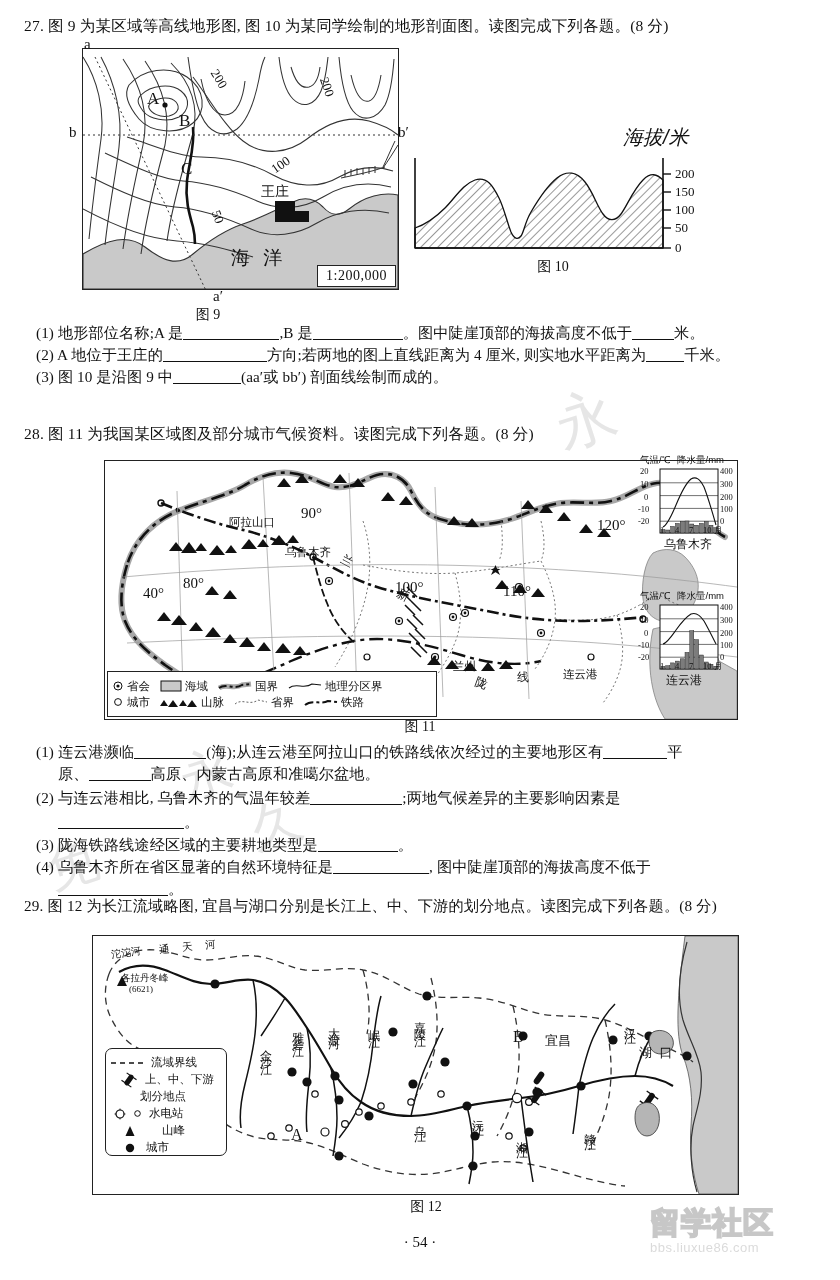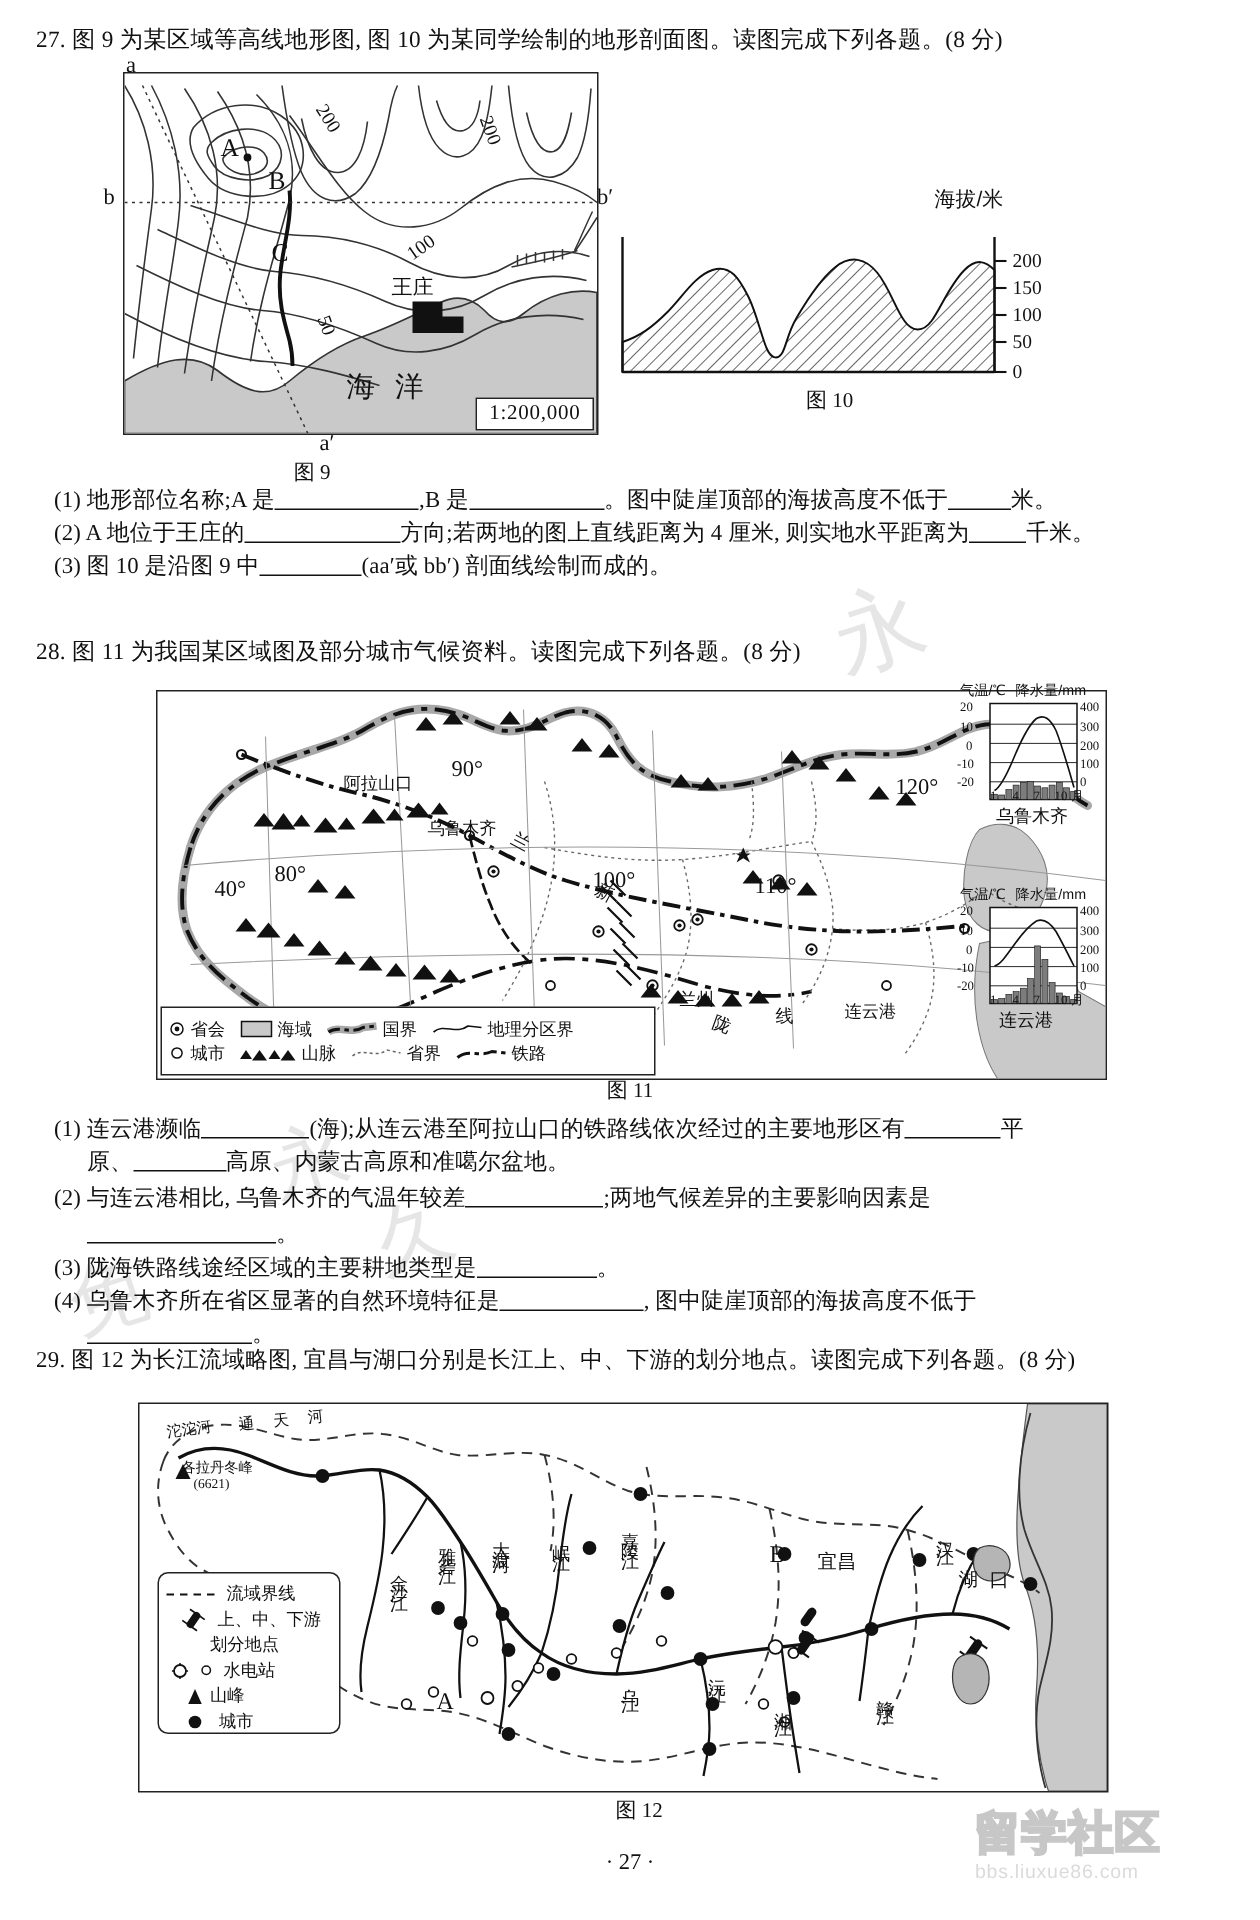--- a/index.html
+++ b/index.html
@@ -160,21 +160,21 @@
         <line x1="258" y1="76" x2="266" y2="76"></line>
         <line x1="258" y1="96" x2="266" y2="96"></line>
       </g>
 
       <path d="M10,76 C22,72 30,66 40,56 C50,46 58,32 70,28 C82,24 88,34 94,46
                C99,56 102,70 106,80 C109,87 113,88 116,84 C119,80 120,70 126,60
                C133,48 142,34 152,26 C162,18 172,20 180,30 C188,40 192,54 198,62
                C203,69 210,70 216,62 C222,54 228,38 238,28 C246,20 252,22 258,28
                L258,96 L10,96 Z" fill="url(#hatch)" stroke="#111" stroke-width="1.3"></path>
     </svg>
-    <div style="position:absolute;left:218px;top:-28px;font-size:14px;font-family:'Liberation Sans',sans-serif;">海拔/米</div>
+    <div style="position:absolute;left:218px;top:-28px;font-size:20px;font-family:'Liberation Sans',sans-serif;font-style:italic;">海拔/米</div>
     <div style="position:absolute;left:270px;top:14px;font-size:13px;">200</div>
     <div style="position:absolute;left:270px;top:32px;font-size:13px;">150</div>
     <div style="position:absolute;left:270px;top:50px;font-size:13px;">100</div>
     <div style="position:absolute;left:270px;top:68px;font-size:13px;">50</div>
     <div style="position:absolute;left:270px;top:88px;font-size:13px;">0</div>
   </div>
   <div class="cap" style="left:508px;top:258px;width:90px;">图 10</div>
 
   <div class="qline" style="left:36px;top:323px;">
     <span>(1) 地形部位名称;A 是</span><span class="blank" style="width:96px;"></span><span>,B 是</span><span class="blank" style="width:90px;"></span><span>。图中陡崖顶部的海拔高度不低于</span><span class="blank" style="width:42px;"></span><span>米。</span>
@@ -702,36 +702,36 @@
               <line x1="6" y1="9.8" x2="6" y2="11.4"></line>
               <line x1="0.6" y1="6" x2="2.2" y2="6"></line>
               <line x1="9.8" y1="6" x2="11.4" y2="6"></line>
             </g>
           </svg>
         <svg width="9" height="9">
             <circle cx="4.5" cy="4.5" r="2.8" fill="#fff" stroke="#111" stroke-width="1"></circle>
           </svg>
         <span class="t">水电站</span>
       </div>
-      <div class="l12row" style="padding-left:14px;gap:4px;">
+      <div class="l12row" style="padding-left:14px;gap:26px;">
         <svg width="12" height="12">
             <path d="M6,1 l4.5,10 h-9 z" fill="#111"></path>
           </svg>
         <span class="t">山峰</span>
       </div>
       <div class="l12row" style="padding-left:14px;gap:10px;">
         <svg width="12" height="12">
             <circle cx="6" cy="6" r="4.2" fill="#111"></circle>
           </svg>
         <span class="t">城市</span>
       </div>
     </div>
   </div>
 
   <div class="cap" style="left:386px;top:1198px;width:80px;">图 12</div>
 
-  <div class="pagenum">· 27 ·</div>
+  <div class="pagenum">· 54 ·</div>
   <div class="watermark">
     <div class="wm-main">留学社区</div>
     <div class="wm-sub">bbs.liuxue86.com</div>
   </div>
 
 </div>
 
 </body></html>

